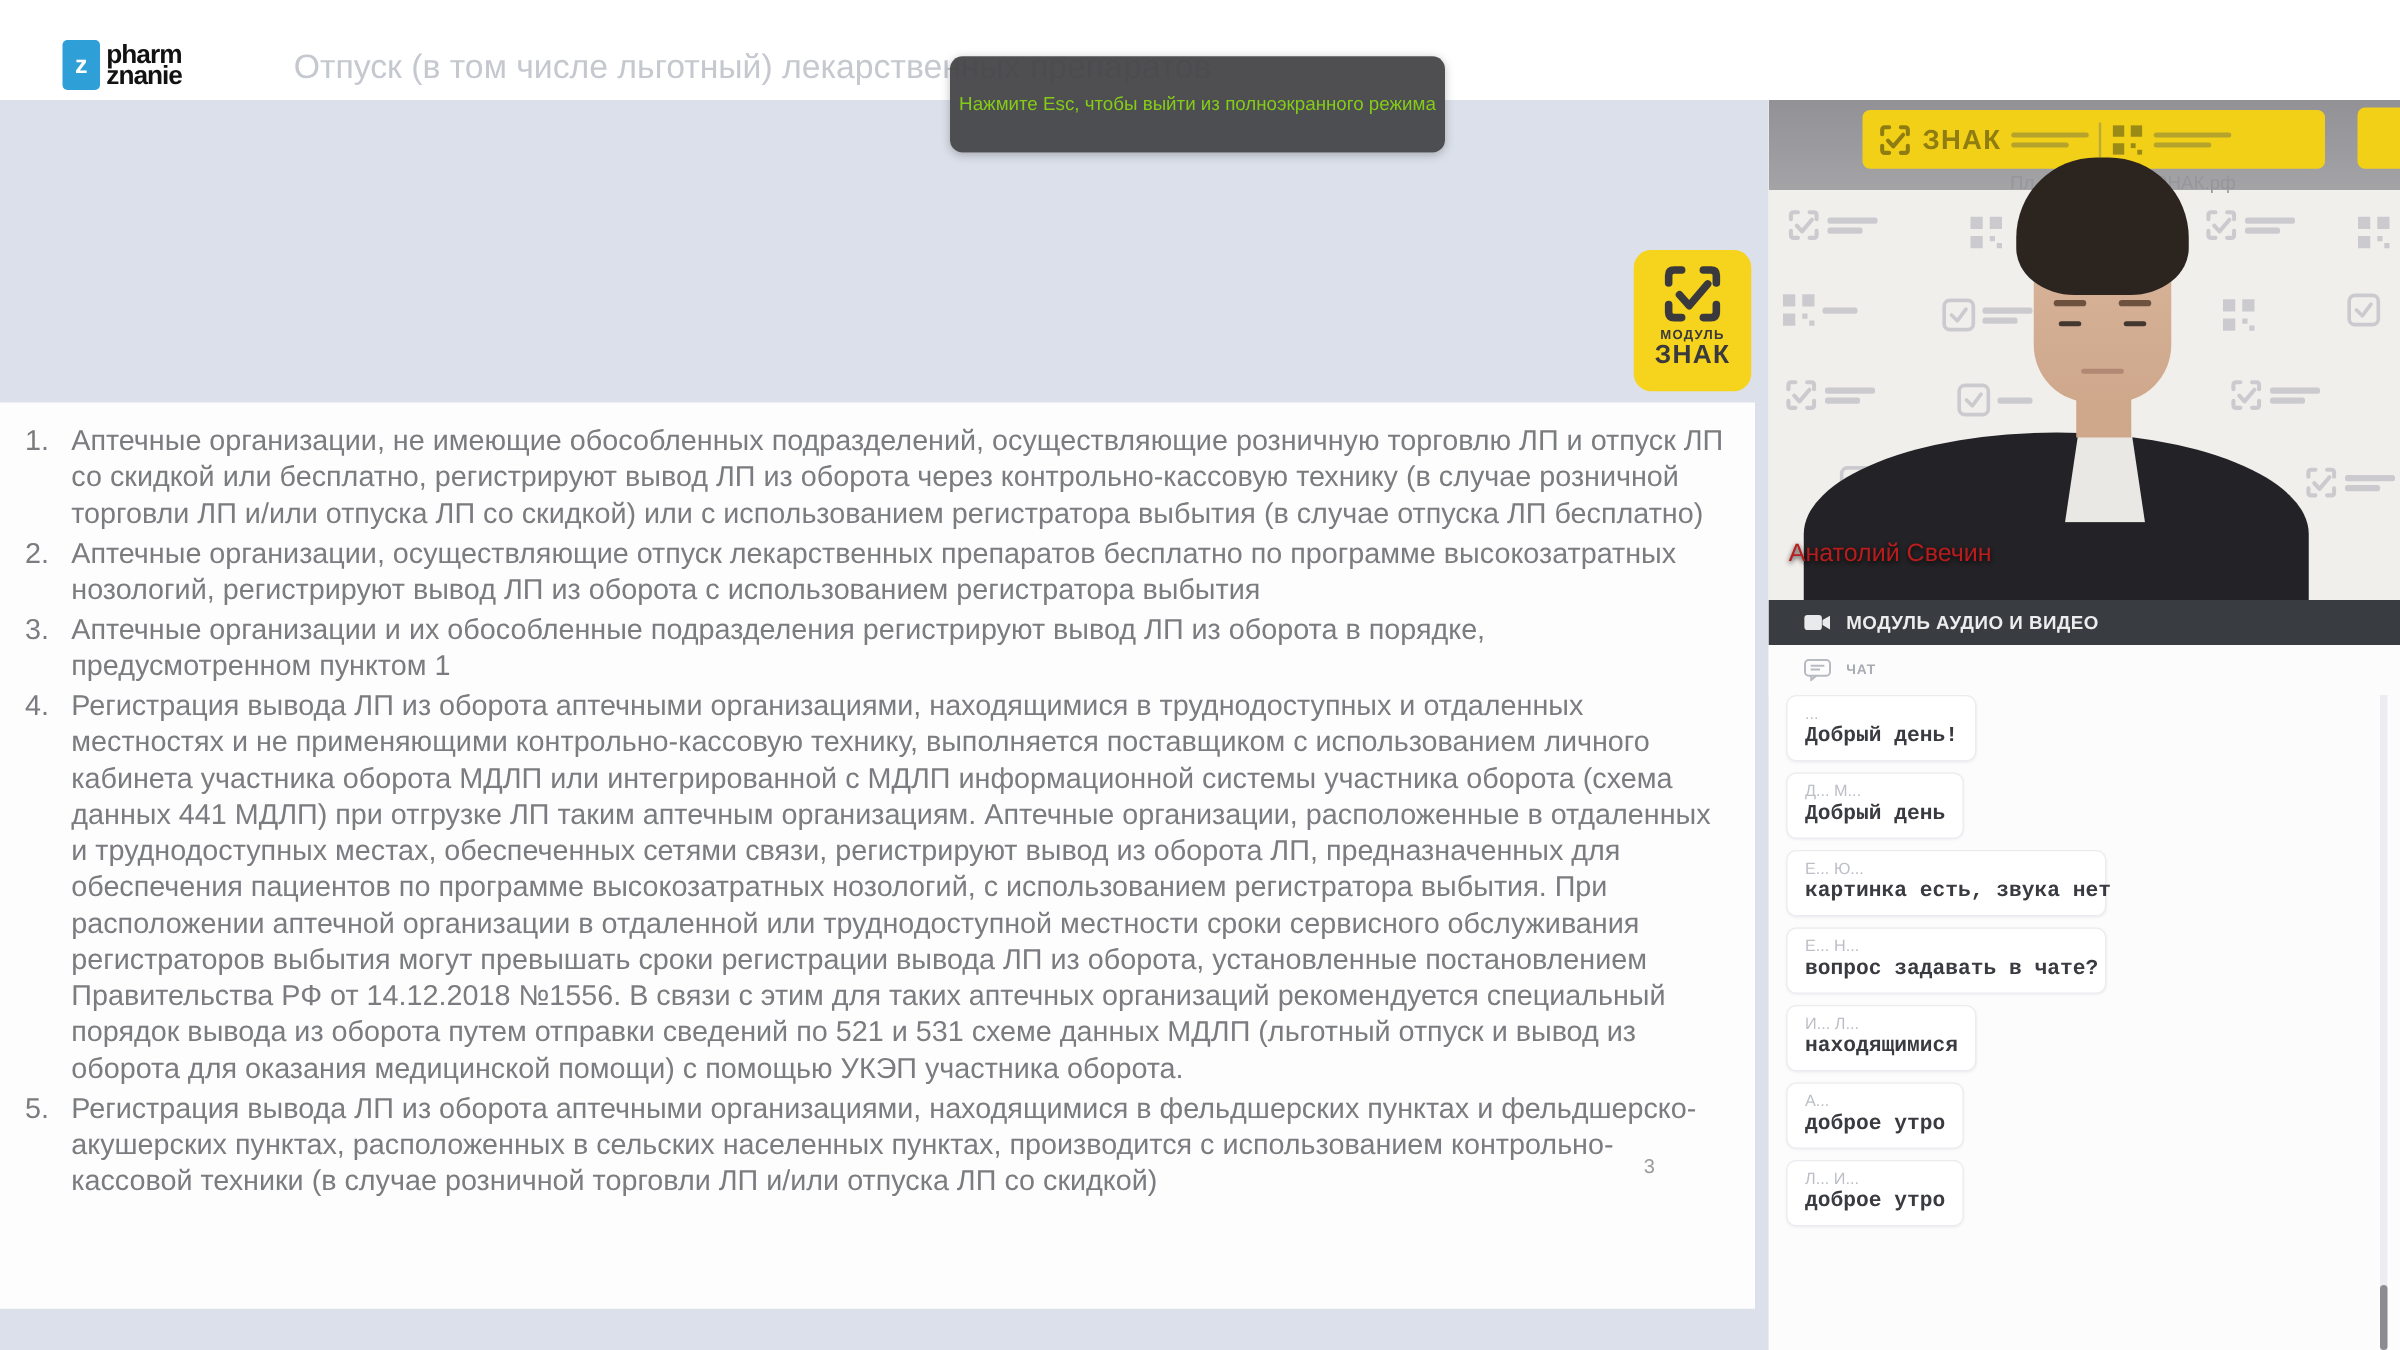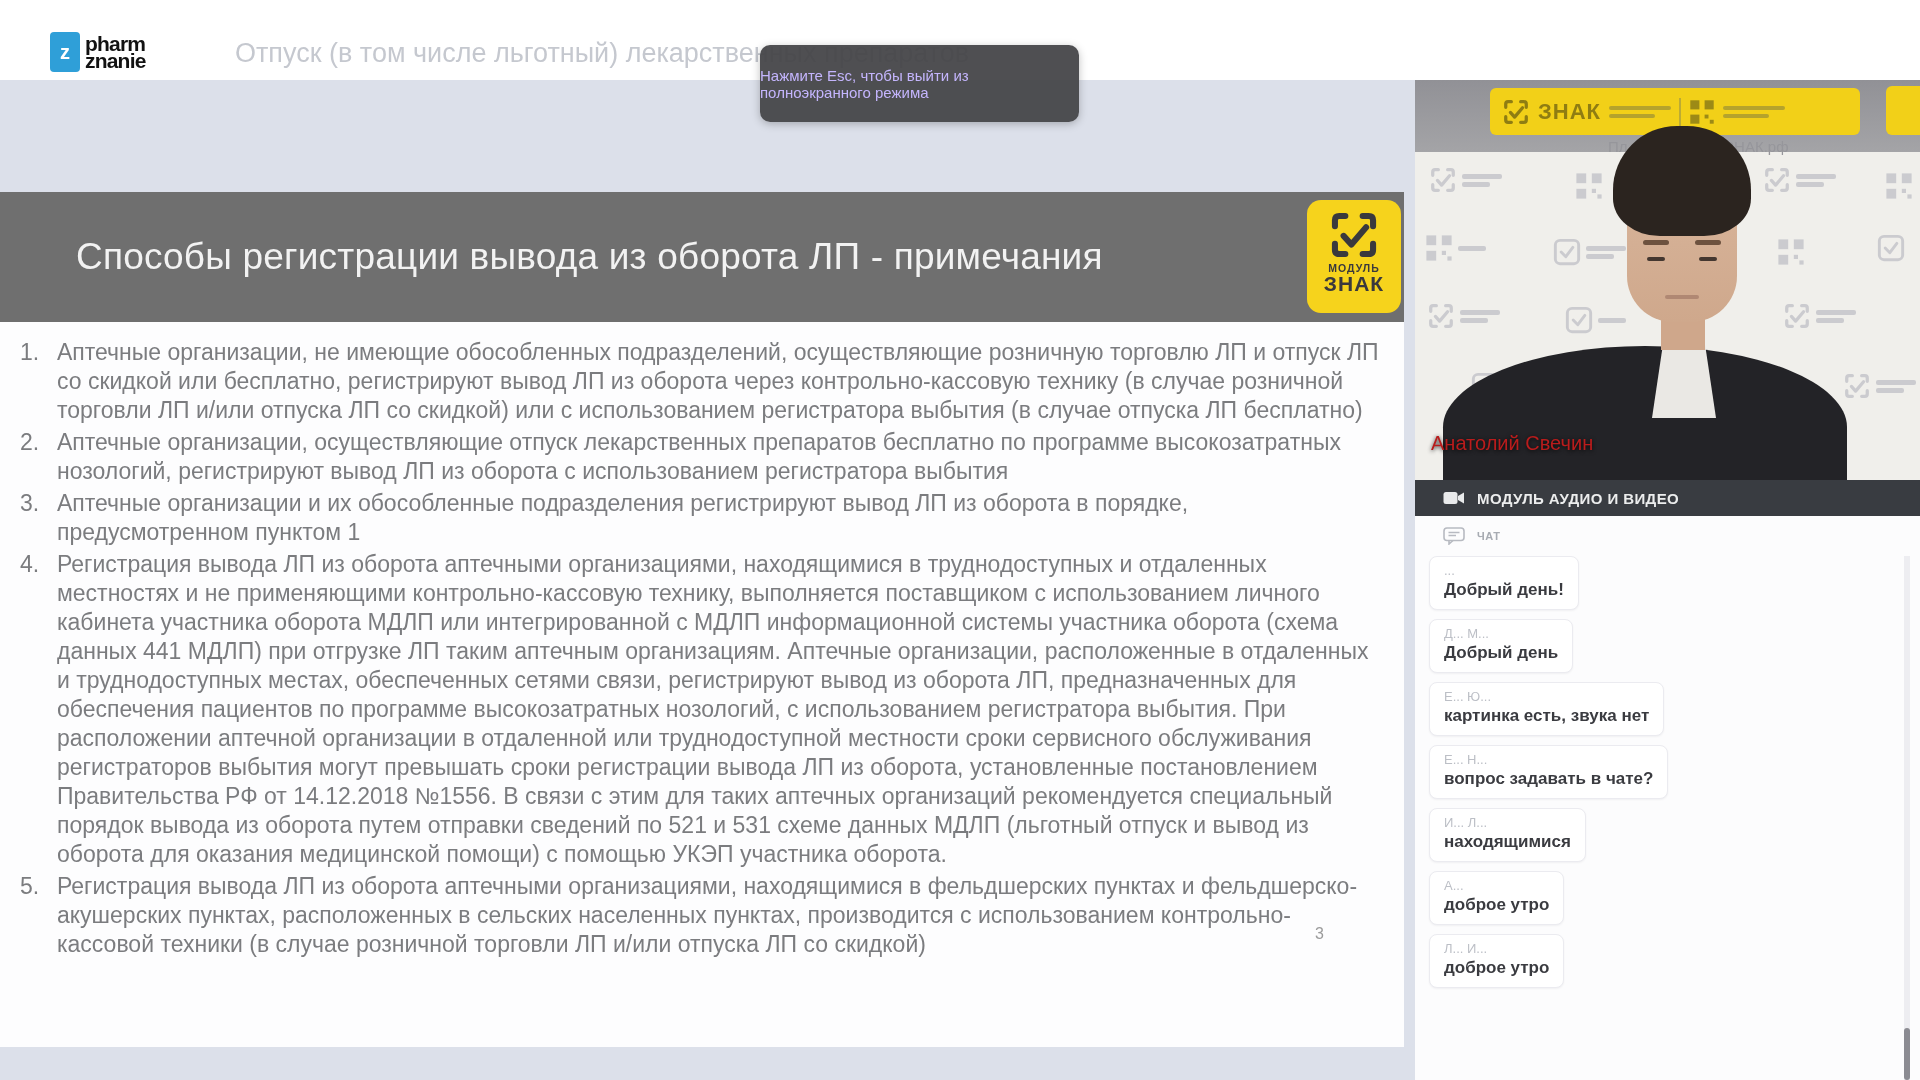--- a/index.html
+++ b/index.html
@@ -10,24 +10,24 @@
   }
   
   .topbar { position:absolute; left:0; top:0; width:1920px; height:80px; background:#ffffff; z-index:5; }
   .brand { position:absolute; left:50px; top:32px; display:flex; align-items:center; gap:5px; }
   .brand-icon { width:30px; height:40px; background:#2f9fd8; border-radius:4px;
     display:flex; align-items:center; justify-content:center; color:#ffffff; font-weight:bold; font-size:20px; }
   .brand-text { display:flex; flex-direction:column; line-height:17px; color:#121212;
     font-weight:bold; font-size:21px; letter-spacing:-0.8px; }
   .webinar-title { position:absolute; left:235px; top:38px; font-size:27px; color:#c5c8cf; white-space:nowrap; }
   
-  .tooltip { position:absolute; left:760px; top:45px; width:319px; height:77px;
+  .tooltip { position:absolute; left:760px; top:45px; width:396px; height:77px;
     background:rgba(68,68,71,0.94); border-radius:10px; z-index:50;
     display:flex; align-items:center; justify-content:center;
-    color:#c4b5fd; font-size:15px; box-shadow:0 2px 8px rgba(0,0,0,0.25); }
+    color:#84cc16; font-size:15px; box-shadow:0 2px 8px rgba(0,0,0,0.25);text-align:right; }
   
   .stage { position:absolute; left:0; top:80px; width:1415px; height:1000px; background:#dce0ea; }
   .slide-banner { position:absolute; left:0; top:112px; width:1404px; height:130px;
     background:#6f6f6f; display:flex; align-items:center; }
   .slide-banner-title { margin-left:76px; font-size:37px; color:#f2f2f2; letter-spacing:0.2px; white-space:nowrap; }
   .badge { position:absolute; left:1307px; top:120px; width:94px; height:113px;
     background:#f6d31c; border-radius:14px; z-index:6; text-align:center;
     display:flex; flex-direction:column; align-items:center; color:#3a393d; }
   .badge svg { width:52px; height:52px; margin-top:9px; color:#3a393d; }
   .badge-l1 { font-size:10.5px; font-weight:bold; letter-spacing:1px; margin-top:1px; }
@@ -78,21 +78,21 @@
     display:flex; align-items:center; gap:12px; padding-left:28px; z-index:11;
     color:#eceded; font-size:15px; font-weight:bold; letter-spacing:0.4px; cursor:pointer; }
   .chat-header { position:absolute; left:0; top:436px; width:505px; height:40px; background:#fcfcfd;
     display:flex; align-items:center; gap:12px; padding-left:28px;
     color:#a7abb2; font-size:11px; font-weight:bold; letter-spacing:0.6px; cursor:pointer; }
   .chat-list { position:absolute; left:0; top:476px; width:490px; height:524px; overflow:hidden; }
   .chat-card { background:#ffffff; border:1px solid #ebebf0; border-radius:8px;
     padding:6px 14px 9px; width:fit-content; max-width:256px; margin:0 0 9px 14px;
     box-shadow:0 1px 2px rgba(20,20,40,0.05); }
   .chat-sender { font-size:13px; color:#bcbfc6; min-height:15px; margin-bottom:2px; }
-  .chat-text { font-size:17px; font-weight:600; color:#3a3b40; white-space:nowrap; }
+  .chat-text { font-size:17px; font-weight:600; color:#3a3b40; white-space:nowrap;font-family:Liberation Mono, monospace; }
   .scroll-track { position:absolute; left:489px; top:476px; width:6px; height:524px; background:#ededf1; }
   .scroll-thumb { position:absolute; left:0; top:472px; width:6px; height:52px; background:#8b8b92; border-radius:3px; cursor:pointer; }
   .cm-mark { position:absolute; left:158px; top:893px; display:flex; align-items:center; gap:14px; color:#d3d4d9; }
   .cm-text { font-size:40px; font-weight:600; letter-spacing:-0.5px; }
   .defs { position:absolute; width:0; height:0; overflow:hidden; }
 </style>
 </head>
 <body>
 
 <svg class="defs" aria-hidden="true">
@@ -129,23 +129,20 @@
     </div>
   </div>
   <div class="webinar-title">Отпуск (в том числе льготный) лекарственных препаратов</div>
 </div>
 
 <div class="tooltip">
   <span>Нажмите Esc, чтобы выйти из полноэкранного режима</span>
 </div>
 
 <div class="stage">
-  <div class="slide-banner">
-    <div class="slide-banner-title">Способы регистрации вывода из оборота ЛП - примечания</div>
-  </div>
 
   <div class="badge">
     <svg>
         <use href="#scanCheck"></use>
       </svg>
     <div class="badge-l1">МОДУЛЬ</div>
     <div class="badge-l2">ЗНАК</div>
   </div>
 
   <div class="slide-body">

